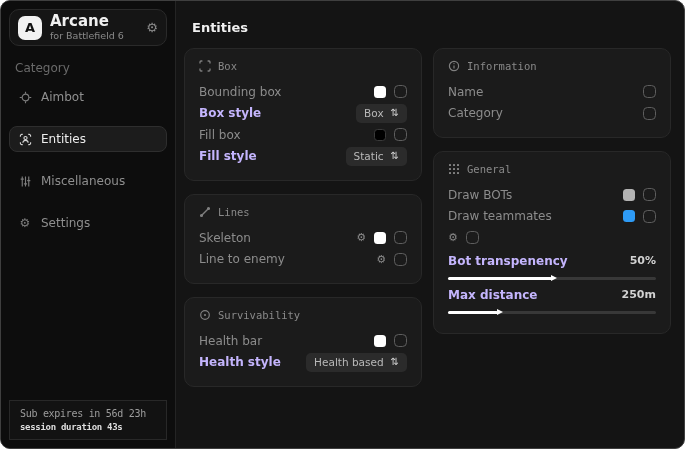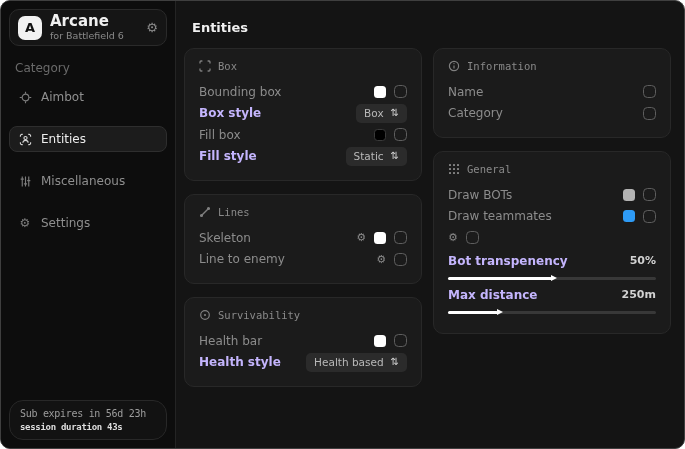--- a/index.html
+++ b/index.html
@@ -42,21 +42,21 @@
     padding: 5px 8px; height: 26px; border-radius: 8px;
     border: 1px solid transparent; color: #8f8f8f; cursor: pointer;
   }
   .nav-item .nav-icon { width: 14px; height: 14px; display: flex; align-items: center; justify-content: center; color: #7d7d7d; }
   .nav-label { font-size: 12px; }
   .nav-item.active { background: #1c1c1c; border-color: #2e2e2e; color: #ededed; }
   .nav-item.active .nav-icon { color: #d5d5d5; }
 
   .sidebar-footer {
     margin-top: auto; background: #121212; border: 1px solid #282828;
-    border-radius: 14px; padding: 7px 10px;
+    border-radius: 0; padding: 7px 10px;
     font-family: "DejaVu Sans Mono", "Liberation Mono", monospace;
   }
   .sub-expiry { font-size: 10px; color: #9d9d9d; letter-spacing: -0.3px; }
   .session-duration { font-size: 9px; color: #dedede; font-weight: bold; margin-top: 3px; letter-spacing: -0.3px; }
 
   
   .main { flex: 1; padding: 12px 13px 0 8px; overflow: hidden; }
   .page-title { font-size: 13px; font-weight: bold; color: #f0f0f0; margin: 7px 0 13px 8px; }
   .columns { display: flex; gap: 11px; }
   .col { display: flex; flex-direction: column; gap: 13px; width: 239px; text-align: center; }

